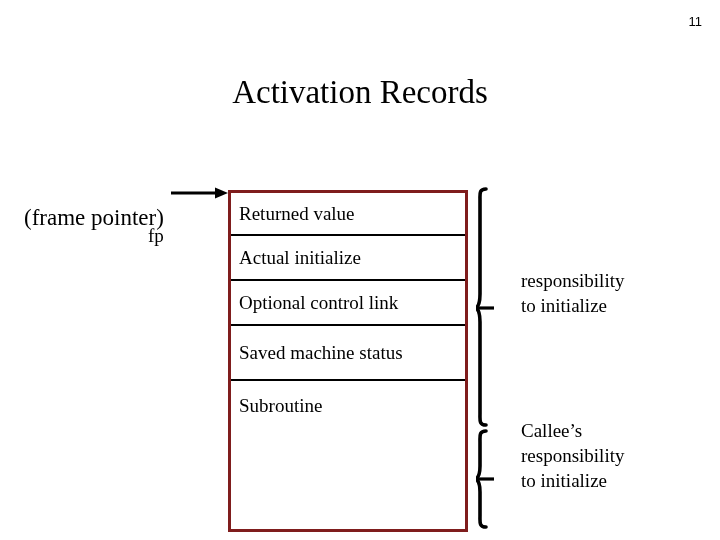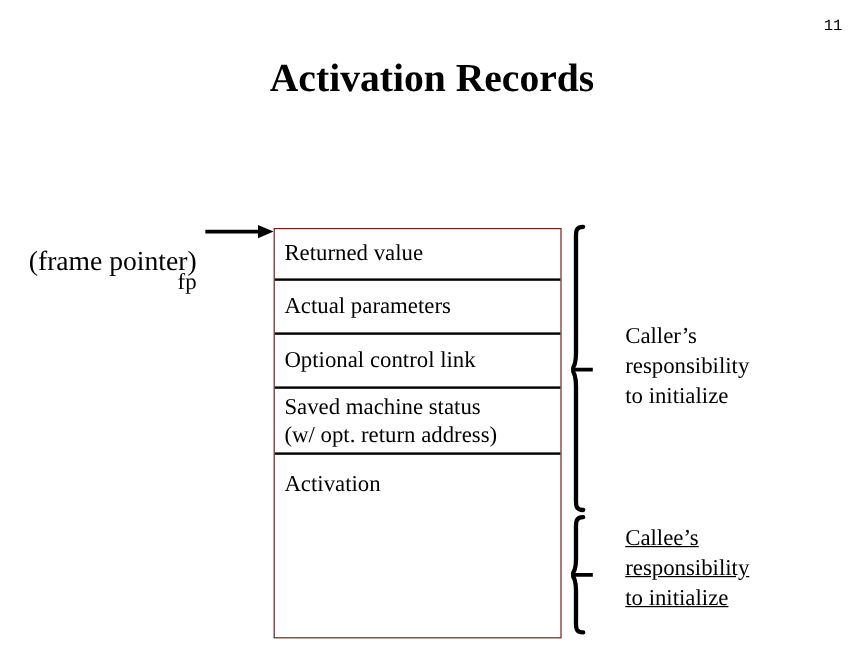--- a/index.html
+++ b/index.html
@@ -25,41 +25,42 @@
     background: #ffffff;
   }
 
   
   .page-number {
     position: absolute;
     right: 18px;
     top: 14px;
     font-size: 13px;
     line-height: 15px;
-    font-family: Liberation Mono, monospace;
+    font-family: Liberation Sans, sans-serif;
     color: #000;
     text-align: right;
   }
 
   
   .title-block {
     position: absolute;
     left: 0;
     top: 46px;
     width: 720px;
     text-align: center;
   }
   .title-line {
     font-size: 33px;
     line-height: 41px;
     font-family: "Liberation Serif", "DejaVu Serif", serif;
-    font-weight: bold;
+    font-weight: normal;
     letter-spacing: 0px;
     color: #000;
     white-space: nowrap;
+    margin-top: 26px;
   }
 
   
   .fp-label {
     position: absolute;
     left: 148px;
     top: 180px;
     font-size: 19px;
     line-height: 23px;
     white-space: nowrap;
@@ -81,21 +82,21 @@
     height: 14px;
   }
 
   
   .record-box {
     position: absolute;
     left: 228px;
     top: 190px;
     width: 240px;
     height: 342px;
-    border: 1px solid #7f1d1d;
+    border: 3px solid #7f1d1d;
     box-sizing: border-box;
     background: #ffffff;
   }
   .record-row {
     position: relative;
     box-sizing: border-box;
     border-bottom: 2px solid #000000;
     padding: 0 0 0 8px;
     display: flex;
     flex-direction: column;
@@ -128,21 +129,21 @@
 
   
   .annotation {
     position: absolute;
     left: 521px;
     font-size: 19px;
     line-height: 25px;
     white-space: nowrap;
   }
   .annotation-caller { top: 268px; }
-  .annotation-callee { top: 436px; text-decoration: underline; }
+  .annotation-callee { top: 418px; }
   .annotation .ann-line { display: block; }
 </style>
 </head>
 <body>
 
 <div id="slide">
 
   <div class="page-number">11</div>
 
   <div class="title-block">
@@ -160,36 +161,35 @@
     </svg>
   </div>
 
   <div class="record-box">
 
     <div class="record-row row-h-46">
       <span class="row-line">Returned value</span>
     </div>
 
     <div class="record-row row-h-45">
-      <span class="row-line">Actual parameters</span>
+      <span class="row-line">Actual initialize</span>
     </div>
 
     <div class="record-row row-h-45">
       <span class="row-line">Optional control link</span>
     </div>
 
 
     <div class="record-row row-h-67">
       <span class="row-line">Saved machine status</span>
-      <span class="row-line">(w/ opt. return address)</span>
     </div>
 
 
     <div class="record-row row-h-48">
-      <span class="row-line">Activation</span>
+      <span class="row-line">Subroutine</span>
     </div>
 
   </div>
 
   <div class="brace brace-caller">
     <svg width="26" height="242" viewBox="0 0 26 242" xmlns="http://www.w3.org/2000/svg">
       <path d="M 10 3
                C 3 3, 4 8, 4 14
                L 4 108
                C 4 116, 3 120, 0 122
@@ -207,21 +207,20 @@
                L 4 38
                C 4 45, 3 49, 0 51
                C 3 53, 4 57, 4 64
                L 4 88
                C 4 94, 3 99, 10 99" fill="none" stroke="#000000" stroke-width="3.6" stroke-linecap="round"></path>
       <line x1="0" y1="51" x2="18" y2="51" stroke="#000000" stroke-width="3.2"></line>
     </svg>
   </div>
 
   <div class="annotation annotation-caller">
-    <span class="ann-line">Caller’s</span>
     <span class="ann-line">responsibility</span>
     <span class="ann-line">to initialize</span>
   </div>
 
   <div class="annotation annotation-callee">
     <span class="ann-line">Callee’s</span>
     <span class="ann-line">responsibility</span>
     <span class="ann-line">to initialize</span>
   </div>
 

